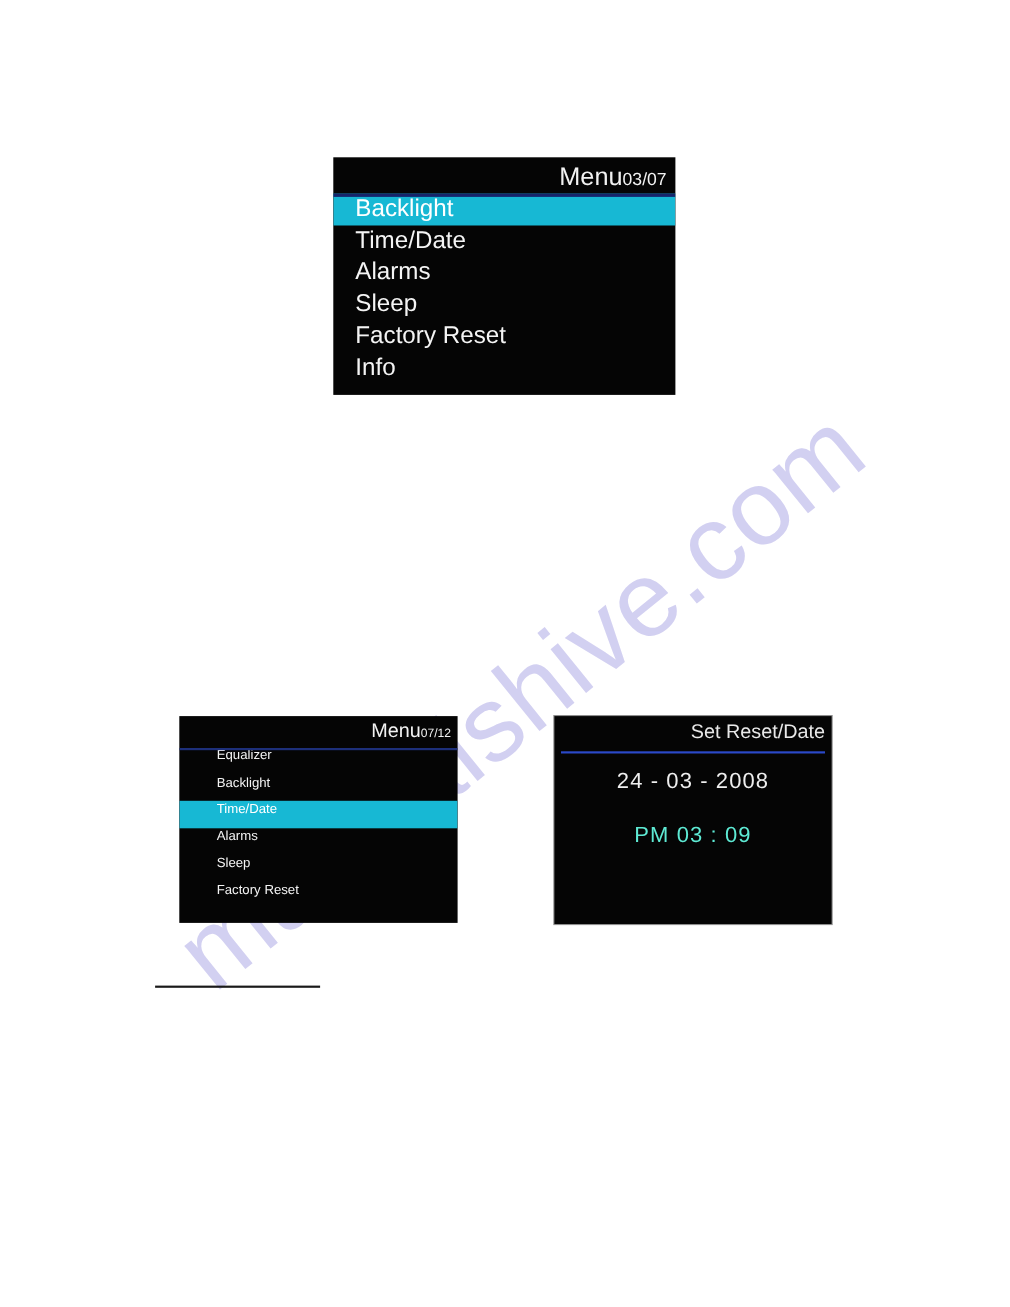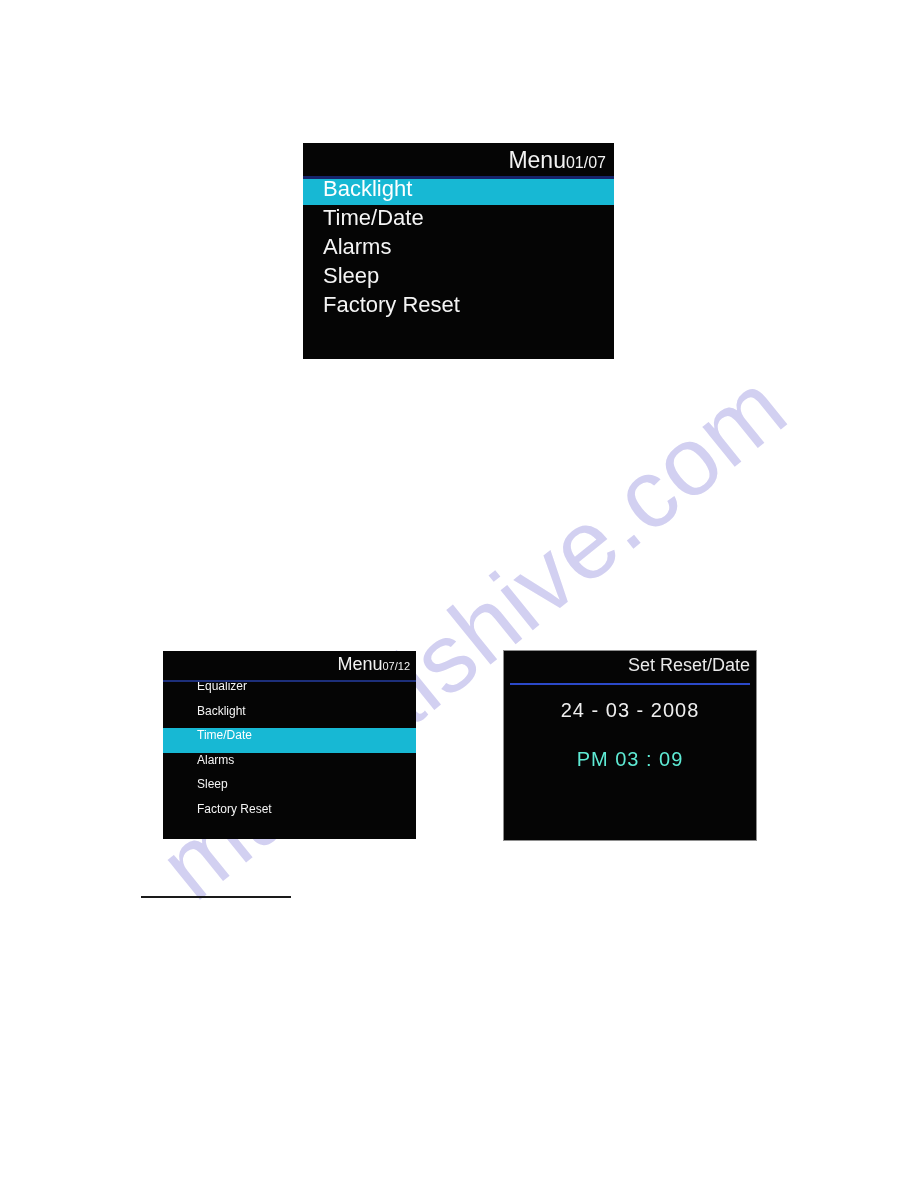--- a/index.html
+++ b/index.html
@@ -232,39 +232,42 @@
 <div class="page">
 
   <div class="watermark">
     <div class="watermark-text">manualshive.com</div>
   </div>
 
   <div class="lcd" id="panel-menu-top">
 
     <div class="lcd-header">
       <span class="title">Menu</span>
-      <span class="counter">01/07</span>
+      <span class="counter">03/07</span>
     </div>
     <div class="divider"></div>
 
     <ul class="lcd-list">
       <li class="selected">
         <span>Backlight</span>
       </li>
       <li>
         <span>Time/Date</span>
       </li>
       <li>
         <span>Alarms</span>
       </li>
       <li>
         <span>Sleep</span>
       </li>
       <li>
         <span>Factory Reset</span>
+      </li>
+      <li>
+        <span>Info</span>
       </li>
     </ul>
   </div>
 
   <div class="lcd" id="panel-menu-bottom">
 
     <div class="lcd-header">
       <span class="title">Menu</span>
       <span class="counter">07/12</span>
     </div>

